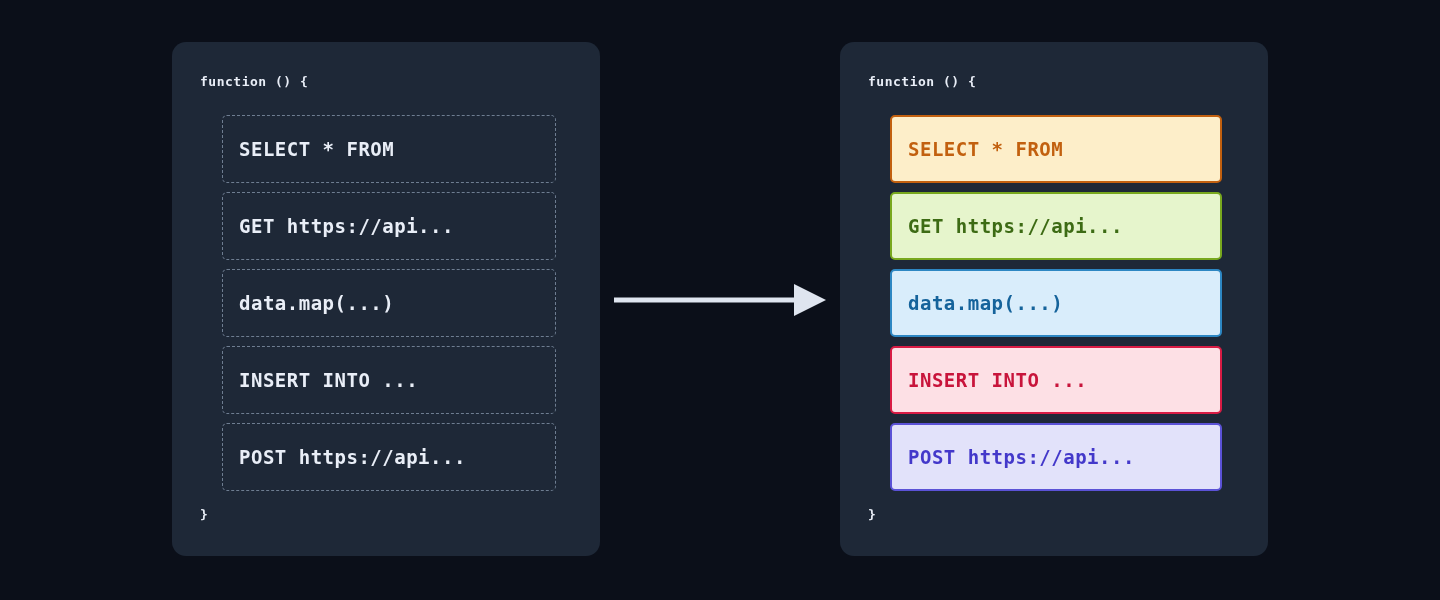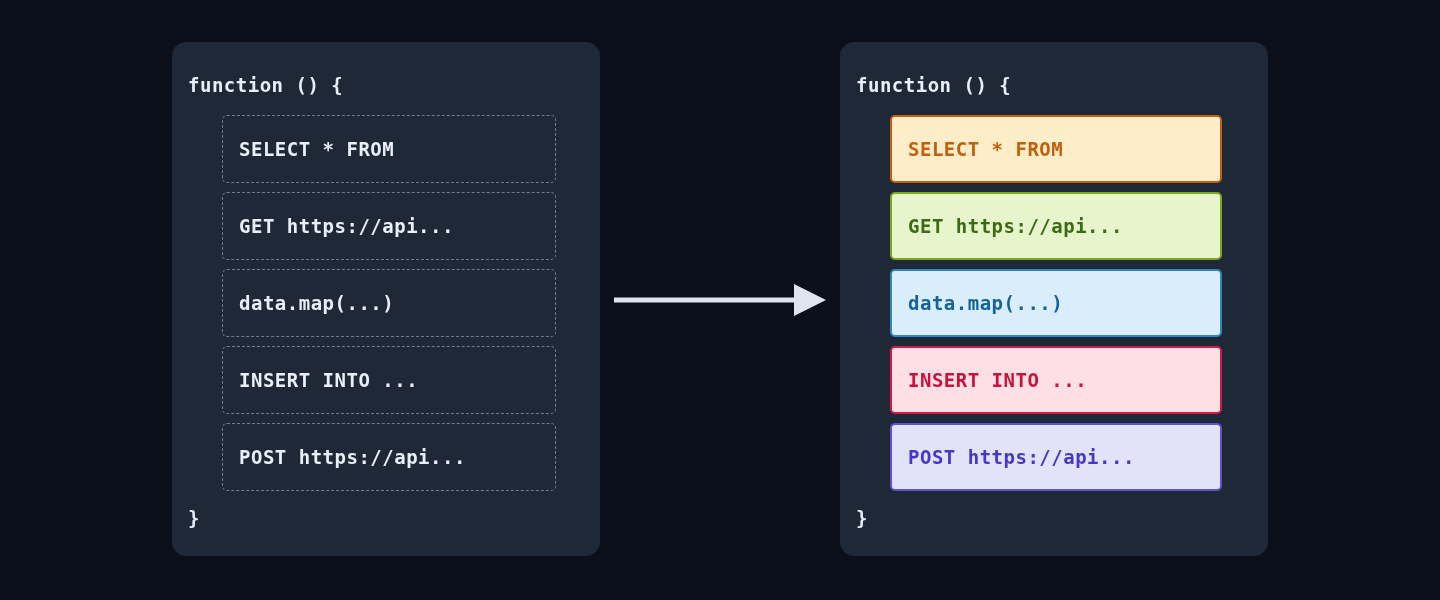--- a/index.html
+++ b/index.html
@@ -39,23 +39,23 @@
   .panel-after {
     left: 840px;
     top: 42px;
     width: 428px;
     height: 514px;
   }
 
   .code-open,
   .code-close {
     position: absolute;
-    left: 16px;
+    left: 28px;
     font-family: "DejaVu Sans Mono", "Liberation Mono", monospace;
-    font-size: 19px;
+    font-size: 13px;
     font-weight: bold;
     letter-spacing: 0.5px;
     color: #e9eef7;
     white-space: pre;
   }
 
   .code-open { top: 32px; }
   .code-close { top: 465px; }
 
   .lines {

